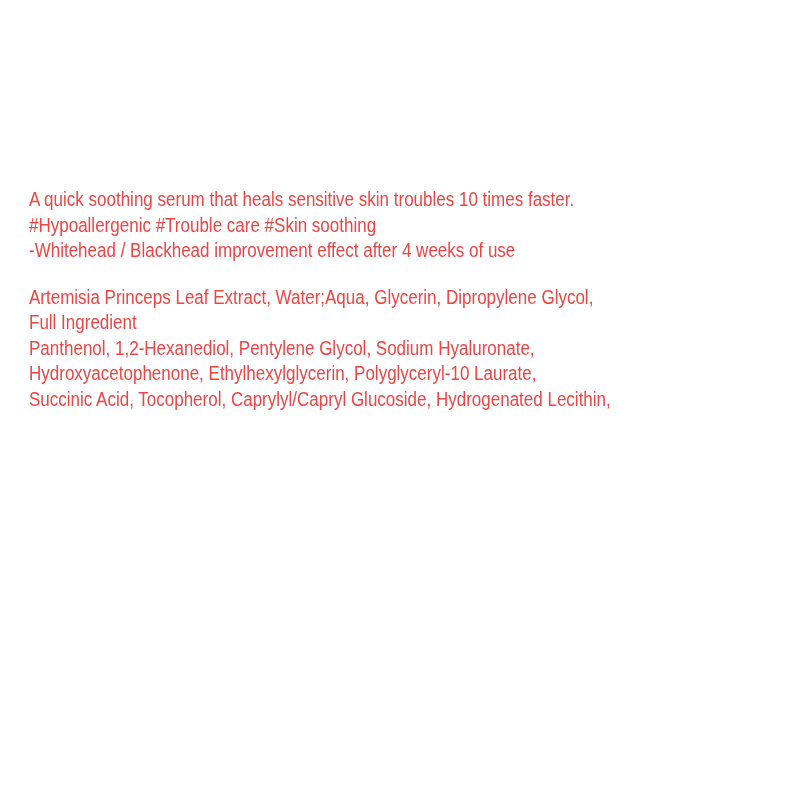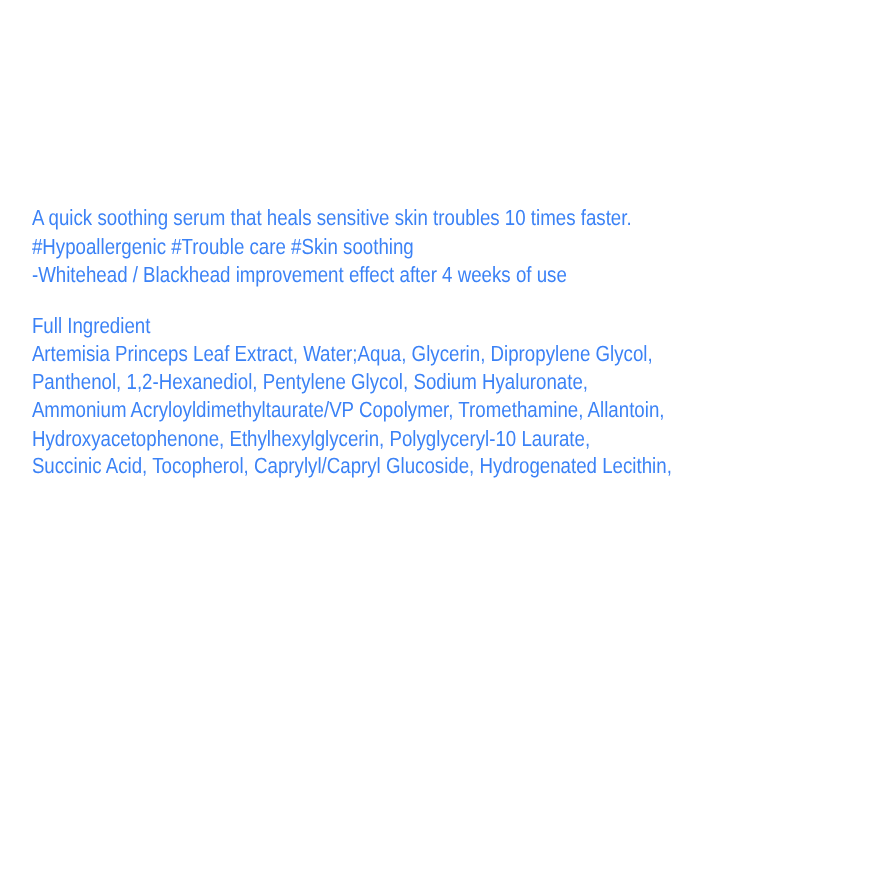--- a/index.html
+++ b/index.html
@@ -13,21 +13,21 @@
     height: 800px;
     background: #ffffff;
     overflow: hidden;
     font-family: "Liberation Sans", sans-serif;
   }
   .content {
     position: absolute;
     top: 187px;
     left: 29px;
     right: 0;
-    color: #3b82f6;
+    color: #ef4444;
   }
   .line {
     margin: 0;
     padding: 0;
     font-size: 20px;
     line-height: 25.5px;
     font-weight: 400;
     letter-spacing: 0;
   }
   .line > span {
@@ -46,22 +46,21 @@
 <div class="page">
   <div class="content">
 
     <div class="description-section">
       <p class="line"><span>A quick soothing serum that heals sensitive skin troubles 10 times faster.</span></p>
       <p class="line"><span>#Hypoallergenic #Trouble care #Skin soothing</span></p>
       <p class="line"><span>-Whitehead / Blackhead improvement effect after 4 weeks of use</span></p>
     </div>
 
     <div class="ingredients-section">
+      <p class="line"><span>Artemisia Princeps Leaf Extract, Water;Aqua, Glycerin, Dipropylene Glycol,</span></p>
       <p class="line"><span>Full Ingredient</span></p>
-      <p class="line"><span>Artemisia Princeps Leaf Extract, Water;Aqua, Glycerin, Dipropylene Glycol,</span></p>
       <p class="line"><span>Panthenol, 1,2-Hexanediol, Pentylene Glycol, Sodium Hyaluronate,</span></p>
-      <p class="line"><span>Ammonium Acryloyldimethyltaurate/VP Copolymer, Tromethamine, Allantoin,</span></p>
       <p class="line"><span>Hydroxyacetophenone, Ethylhexylglycerin, Polyglyceryl-10 Laurate,</span></p>
       <p class="line"><span>Succinic Acid, Tocopherol, Caprylyl/Capryl Glucoside, Hydrogenated Lecithin,</span></p>
     </div>
 
   </div>
 </div>
 
 </body></html>

